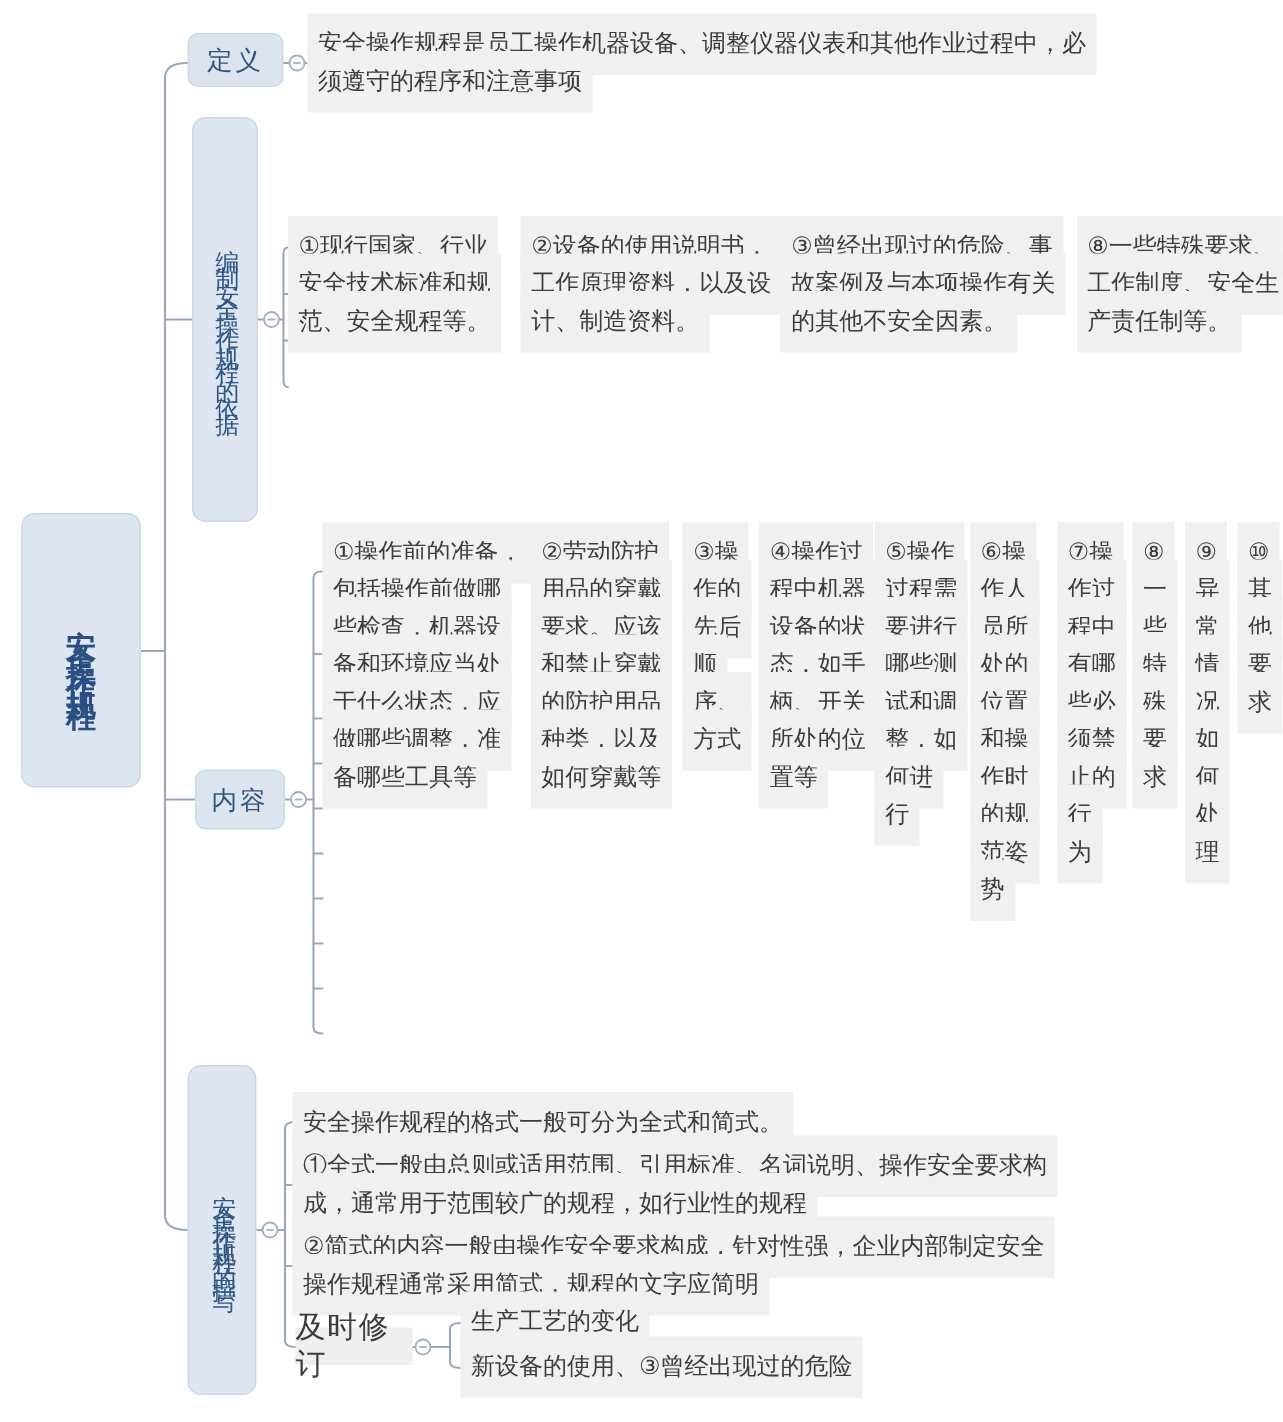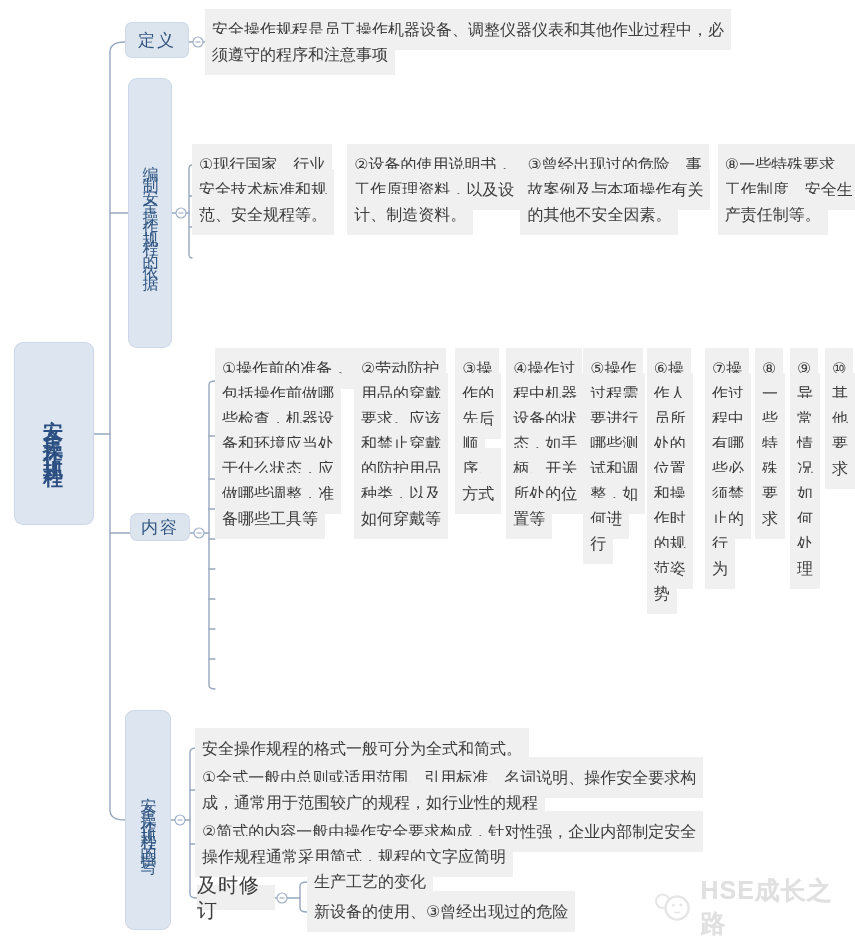--- a/index.html
+++ b/index.html
@@ -133,21 +133,21 @@
     <div class="leaf">
       <span>①现行国家、行业安全技术标准和规范、安全规程等。</span></div>
     <div class="leaf">
       <span>②设备的使用说明书，工作原理资料，以及设计、制造资料。</span></div>
     <div class="leaf">
       <span>③曾经出现过的危险、事故案例及与本项操作有关的其他不安全因素。</span></div>
     <div class="leaf">
       <span>⑧一些特殊要求、工作制度、安全生产责任制等。</span></div>
   </div>
 
-  <div class="hbox" style="left:130px;top:513px;width:60px;height:28px;">
+  <div class="hbox" style="left:130px;top:513px;width:60px;height:40px;">
     <span>内容</span>
   </div>
   <div class="lgroup g-content">
     <div class="leaf mw650">
       <span>①操作前的准备，包括操作前做哪些检查，机器设备和环境应当处于什么状态，应做哪些调整，准备哪些工具等</span></div>
     <div class="leaf mw515">
       <span>②劳动防护用品的穿戴要求。应该和禁止穿戴的防护用品种类，以及如何穿戴等</span></div>
     <div class="leaf">
       <span>③操作的先后顺序、方式</span></div>
     <div class="leaf">
@@ -164,37 +164,27 @@
       <span>⑨异常情况如何处理</span></div>
     <div class="leaf">
       <span>⑩其他要求</span></div>
   </div>
 
   <div class="vbox" style="left:125px;top:710px;width:46px;height:220px;">
     <span class="vtext writing-t">安全操作规程的撰写</span>
   </div>
   <div class="leaf" style="left:195px;top:736px;">
     <span>安全操作规程的格式一般可分为全式和简式。</span></div>
-  <div class="leaf mw515" style="left:195px;top:765px;">
+  <div class="leaf mw515" style="left:195px;top:765px;font-family:Liberation Serif, serif;">
     <span>①全式一般由总则或适用范围、引用标准、名词说明、操作安全要求构成，通常用于范围较广的规程，如行业性的规程</span></div>
   <div class="leaf mw515" style="left:195px;top:819px;">
     <span>②简式的内容一般由操作安全要求构成，针对性强，企业内部制定安全操作规程通常采用简式，规程的文字应简明</span></div>
 
   <div class="rev-node">
     <span>及时修订</span>
   </div>
   <div class="leaf" style="left:307px;top:869px;">
     <span>生产工艺的变化</span></div>
   <div class="leaf" style="left:307px;top:899px;">
     <span>新设备的使用、③曾经出现过的危险</span></div>
 
-  <div class="watermark">
-    <svg width="42" height="38" viewBox="0 0 42 38">
-      <circle cx="10" cy="13" r="7" fill="#ffffff" stroke="#e6e6e6" stroke-width="2"></circle>
-      <circle cx="25" cy="20" r="12" fill="#ffffff" stroke="#e6e6e6" stroke-width="2.5"></circle>
-      <circle cx="21" cy="17" r="1.6" fill="#e6e6e6"></circle>
-      <circle cx="29" cy="17" r="1.6" fill="#e6e6e6"></circle>
-      <path d="M22,24 Q25,26 28,24" fill="none" stroke="#e6e6e6" stroke-width="1.5"></path>
-    </svg>
-    <span class="wm-text">HSE成长之路</span>
-  </div>
 
 </div>
 
 </body></html>

